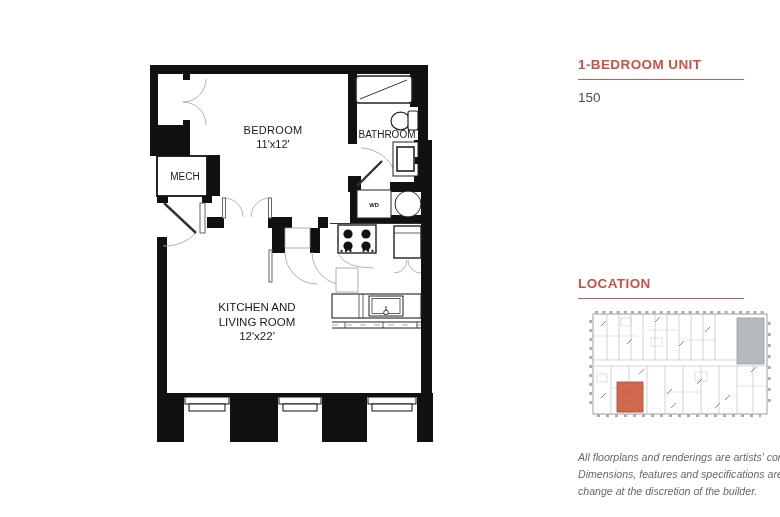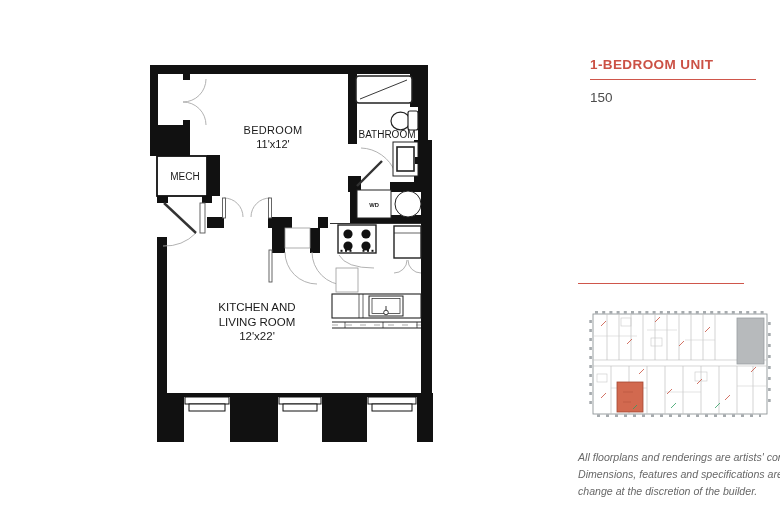--- a/index.html
+++ b/index.html
@@ -145,27 +145,28 @@
       <text x="273" y="148" font-size="11">11'x12'</text>
       <text x="387" y="137.5" font-size="10">BATHROOM</text>
       <text x="185" y="180" font-size="10">MECH</text>
       <text x="374" y="206.5" font-size="5.8" font-weight="bold">WD</text>
       <text x="257" y="311" font-size="11.5">KITCHEN AND</text>
       <text x="257" y="325.5" font-size="11.5">LIVING ROOM</text>
       <text x="257" y="339.5" font-size="11.5">12'x22'</text>
     </g>
   </svg>
 
-  <div class="abs" style="left:578px;top:57px;margin-left:12px;">
+  <div class="abs" style="left:578px;top:57px;">
     <h1 class="accent-heading">1-BEDROOM UNIT</h1>
     <hr class="rule">
     <div class="unit-number">150</div>
   </div>
 
   <div class="abs" style="left:578px;top:276px;">
+    <h2 class="accent-heading">LOCATION</h2>
     <hr class="rule">
   </div>
 
   <svg class="abs" style="left:577px;top:310px;" width="196" height="108" viewBox="0 0 196 108">
     <rect x="16" y="4" width="174" height="100" fill="#fff" stroke="#8f9598" stroke-width="0.9"></rect>
 
     <g stroke="#a6abae">
       <line x1="18" y1="2.4" x2="188" y2="2.4" stroke-width="2.6" stroke-dasharray="3,4.2"></line>
       <line x1="20" y1="105.6" x2="184" y2="105.6" stroke-width="2.6" stroke-dasharray="3,6"></line>
       <line x1="13.6" y1="10" x2="13.6" y2="100" stroke-width="2.6" stroke-dasharray="3,6"></line>

